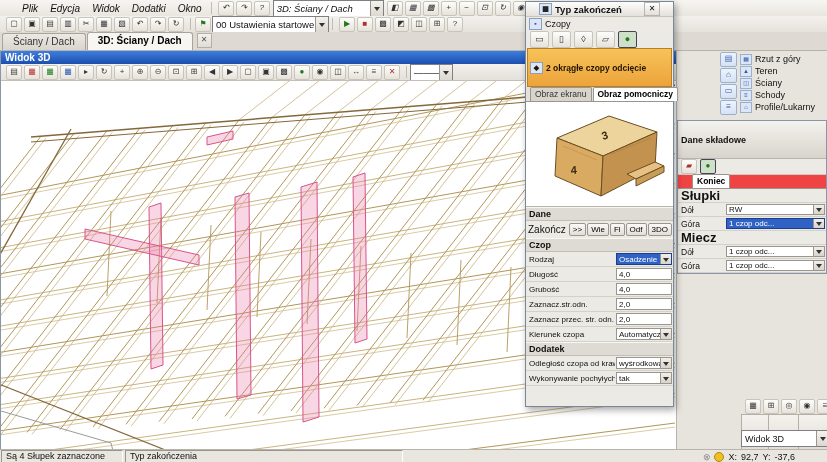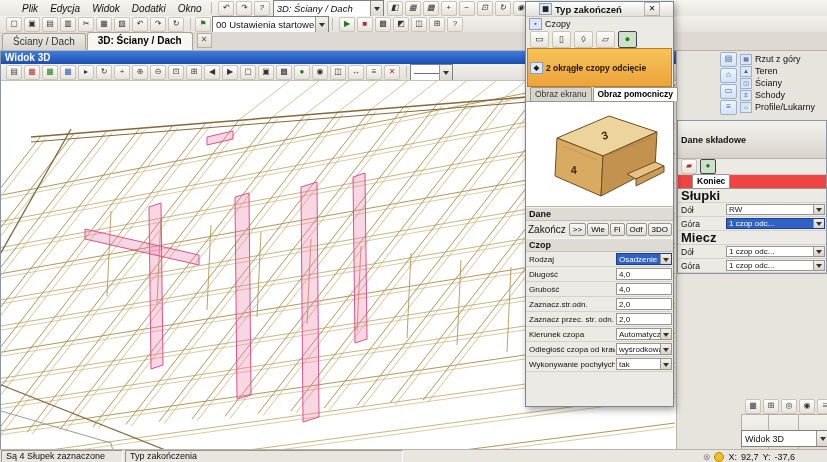--- a/index.html
+++ b/index.html
@@ -532,20 +532,21 @@
 
         <div class="prow">
           <div class="plabel">Kierunek czopa</div>
           <div class="pval select">
             <span class="pvtext">Automatyczny</span>
             <span class="dd"></span>
           </div>
         </div>
 
     </div>
+    <div class="dlg-sechdr">Dodatek</div>
     <div>
 
         <div class="prow">
           <div class="plabel">Odległość czopa od kraw. odn.</div>
           <div class="pval select">
             <span class="pvtext">wyśrodkowane</span>
             <span class="dd"></span>
           </div>
         </div>
 

